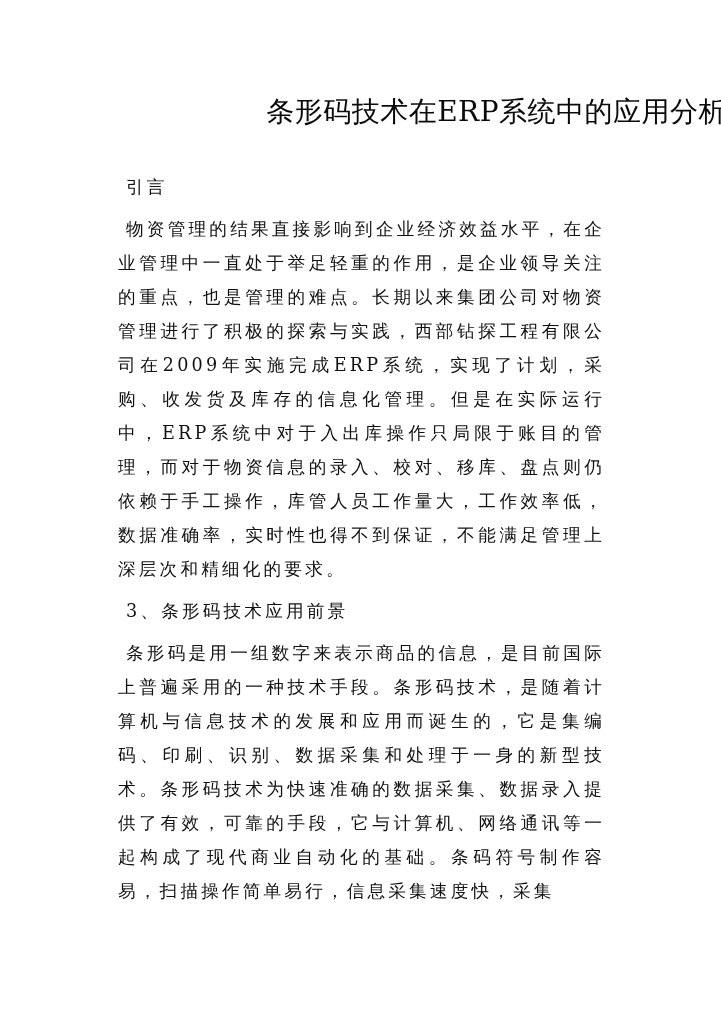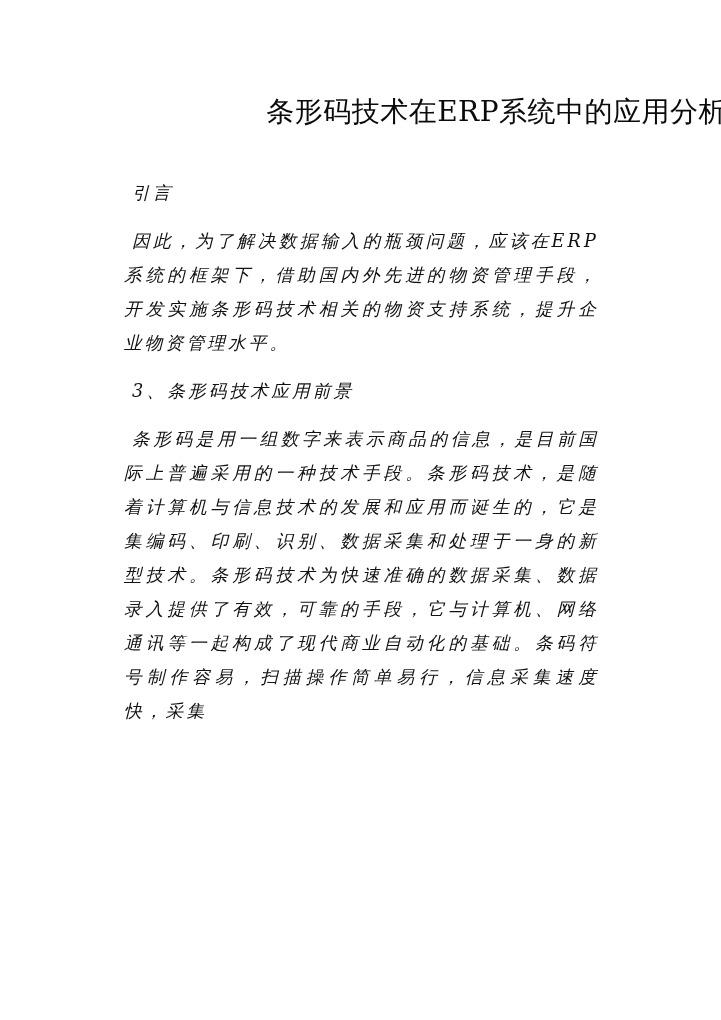--- a/index.html
+++ b/index.html
@@ -41,36 +41,35 @@
       left: 110px;
       top: 162px;
       width: 503px;
       font-size: 17.6px;
       line-height: 34px;
       letter-spacing: 3.2px;
       text-align: justify;
       text-justify: inter-character;
     }
     .body p {
-      margin: 14px;
+      margin: 8px;
       padding: 0;
-      font-style: italic;
     }
     .indent {
       text-indent: 8px;
     }
     .head {
       text-indent: 8px;
     }
   </style>
 </head>
 <body>
 
 <div class="page">
   <h1 class="title">条形码技术在ERP系统中的应用分析</h1>
 
   <div class="body">
     <p class="head">引言</p>
-    <p class="indent">因此，为了解决数据输入的瓶颈问题，应该在ERP系统的框架下，借助国内外先进的物资管理手段，开发实施条形码技术相关的物资支持系统，提升企业物资管理水平。</p>
+    <p class="indent">物资管理的结果直接影响到企业经济效益水平，在企业管理中一直处于举足轻重的作用，是企业领导关注的重点，也是管理的难点。长期以来集团公司对物资管理进行了积极的探索与实践，西部钻探工程有限公司在2009年实施完成ERP系统，实现了计划，采购、收发货及库存的信息化管理。但是在实际运行中，ERP系统中对于入出库操作只局限于账目的管理，而对于物资信息的录入、校对、移库、盘点则仍依赖于手工操作，库管人员工作量大，工作效率低，数据准确率，实时性也得不到保证，不能满足管理上深层次和精细化的要求。</p>
     <p class="head">3、条形码技术应用前景</p>
     <p class="indent">条形码是用一组数字来表示商品的信息，是目前国际上普遍采用的一种技术手段。条形码技术，是随着计算机与信息技术的发展和应用而诞生的，它是集编码、印刷、识别、数据采集和处理于一身的新型技术。条形码技术为快速准确的数据采集、数据录入提供了有效，可靠的手段，它与计算机、网络通讯等一起构成了现代商业自动化的基础。条码符号制作容易，扫描操作简单易行，信息采集速度快，采集</p>
   </div>
 </div>
 
 </body></html>

